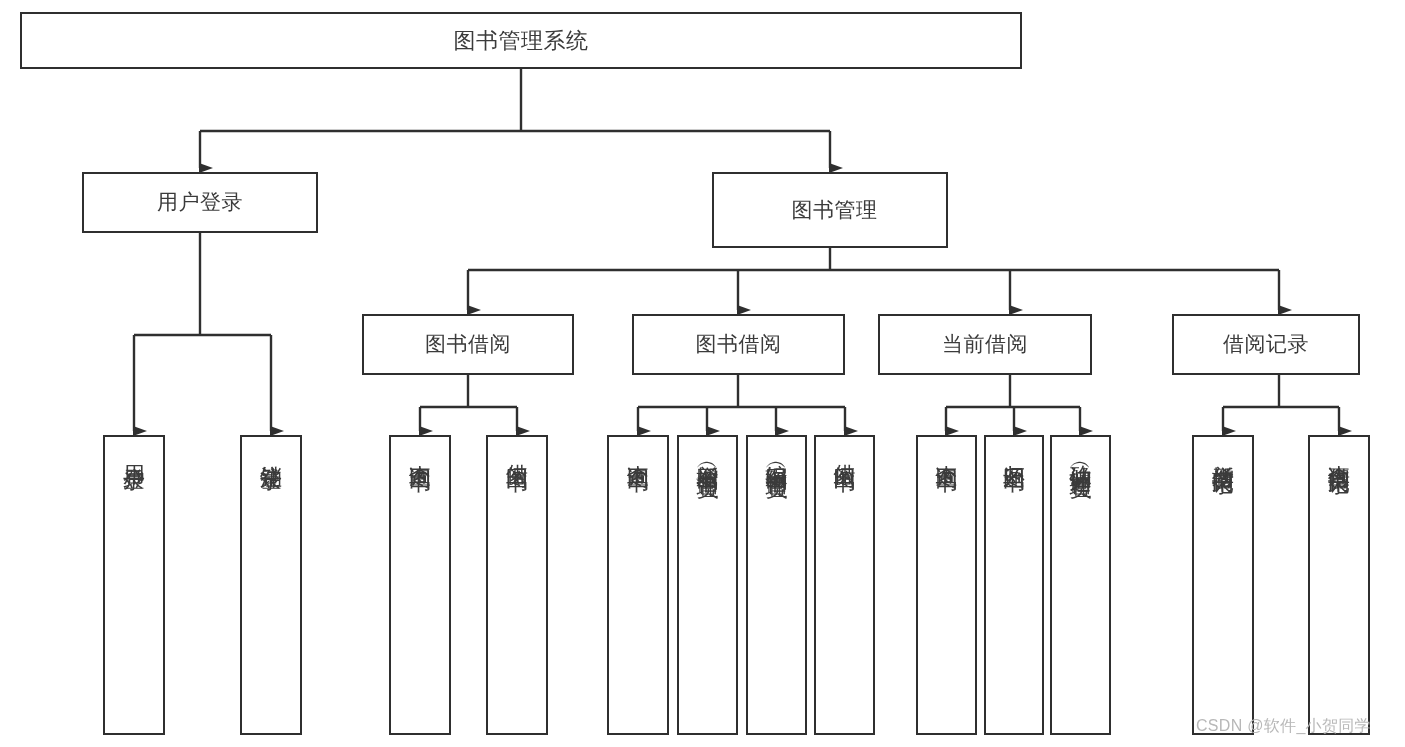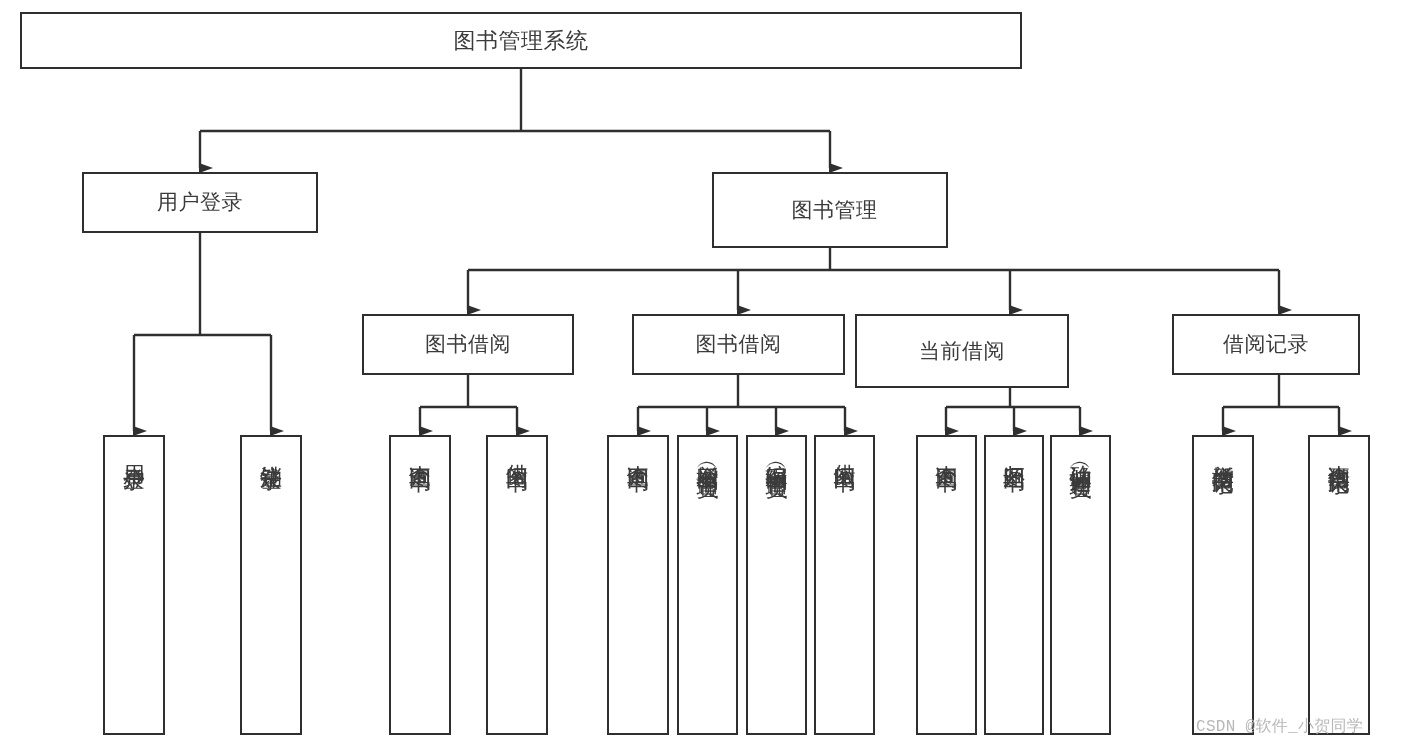--- a/index.html
+++ b/index.html
@@ -141,21 +141,21 @@
   <div class="node horizontal" style="left:712px; top:172px; width:236px; height:76px;padding-left:9px;">
     <span class="node-label">图书管理</span>
   </div>
 
   <div class="node horizontal" style="left:362px; top:314px; width:212px; height:61px;">
     <span class="node-label">图书借阅</span>
   </div>
   <div class="node horizontal" style="left:632px; top:314px; width:213px; height:61px;">
     <span class="node-label">图书借阅</span>
   </div>
-  <div class="node horizontal" style="left:855px; top:314px; width:214px; height:74px;">
+  <div class="node horizontal" style="left:878px; top:314px; width:214px; height:61px;">
     <span class="node-label">当前借阅</span>
   </div>
   <div class="node horizontal" style="left:1172px; top:314px; width:188px; height:61px;">
     <span class="node-label">借阅记录</span>
   </div>
 
   <div class="node vertical" style="left:103px; top:435px; width:62px; height:300px;">
     <span class="node-label">用户登录</span>
   </div>
   <div class="node vertical" style="left:240px; top:435px; width:62px; height:300px;">
@@ -191,15 +191,15 @@
     <span class="node-label">确认归还（管理员）</span>
   </div>
 
   <div class="node vertical" style="left:1192px; top:435px; width:62px; height:300px;">
     <span class="node-label">新增借阅记录</span>
   </div>
   <div class="node vertical" style="left:1308px; top:435px; width:62px; height:300px;">
     <span class="node-label">查询借阅记录</span>
   </div>
 
-  <div class="watermark" style="left:1196px; top:716px;font-family:Liberation Mono, monospace;">CSDN @软件_小贺同学</div>
+  <div class="watermark" style="left:1196px; top:716px;">CSDN @软件_小贺同学</div>
 
 </div>
 
 </body></html>

